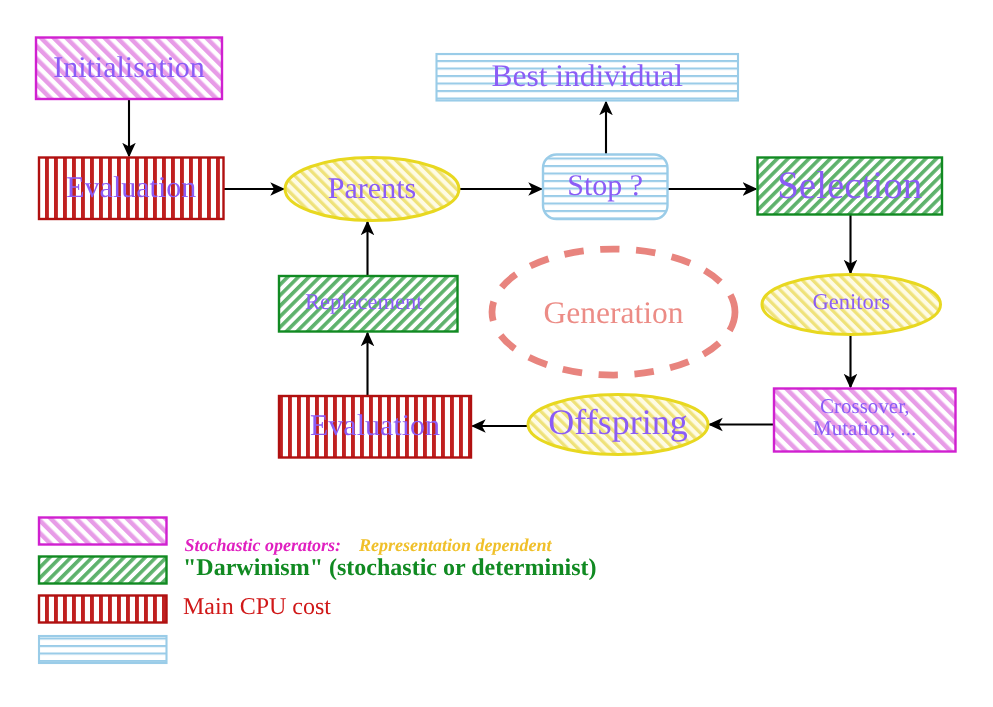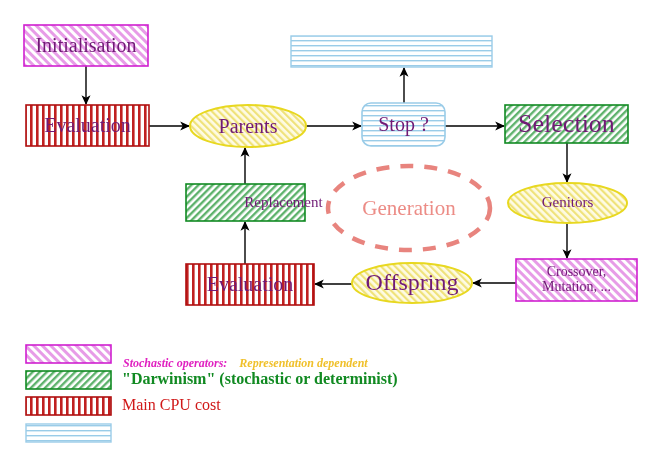--- a/index.html
+++ b/index.html
@@ -21,21 +21,21 @@
     top: 0;
     width: 662px;
     height: 471px;
   }
   .node-label {
     position: absolute;
     display: flex;
     align-items: center;
     justify-content: center;
     text-align: center;
-    color: #701a75;
+    color: #8b5cf6;
     pointer-events: none;
     line-height: 1.05;
     white-space: pre;
   }
   .legend-text {
     position: absolute;
     white-space: pre;
     line-height: 1;
   }
 </style>
@@ -115,35 +115,36 @@
     <rect x="26" y="397" width="85" height="18" fill="url(#pat-cpu)" stroke="#B01010" stroke-width="1.6"></rect>
     <rect x="26" y="424" width="85" height="18" fill="url(#pat-checkpointing)" stroke="#9ACCE8" stroke-width="1.4"></rect>
   </svg>
 
   <div class="node-label" style="left:24px; top:25px; width:124px; height:41px; font-size:20px;">Initialisation</div>
 
   <div class="node-label" style="left:26px; top:105px; width:123px; height:41px; font-size:20px;">Evaluation</div>
 
   <div class="node-label" style="left:190px; top:105px; width:116px; height:42px; font-size:20px;">Parents</div>
 
+  <div class="node-label" style="left:291px; top:34px; width:201px; height:33px; font-size:21px;">Best individual</div>
 
   <div class="node-label" style="left:362px; top:103px; width:83px; height:43px; font-size:20px;">Stop ?</div>
 
   <div class="node-label" style="left:505px; top:105px; width:123px; height:38px; font-size:26px;">Selection</div>
 
   <div class="node-label" style="left:508px; top:183px; width:119px; height:40px; font-size:15px;">Genitors</div>
 
   <div class="node-label" style="left:516px; top:259px; width:121px; height:42px; font-size:14px;">Crossover,
 Mutation, ...</div>
 
   <div class="node-label" style="left:352px; top:263px; width:120px; height:40px; font-size:24px;">Offspring</div>
 
   <div class="node-label" style="left:186px; top:264px; width:128px; height:41px; font-size:20px;">Evaluation</div>
 
-  <div class="node-label" style="left:186px; top:184px; width:113px; height:37px; font-size:15px;margin-left:41px;">Replacement</div>
+  <div class="node-label" style="left:186px; top:184px; width:113px; height:37px; font-size:15px;">Replacement</div>
 
   <div class="node-label" style="left:328px; top:166px; width:162px; height:84px; font-size:21px; color:#EC8C86;">Generation</div>
 
   <div class="legend-text" style="left:111px; top:345px; font-size:12px; font-weight:bold; color:#E020C0;font-style:italic;">
     <span>Stochastic operators:</span><span style="color:#F0C02A; margin-left:12px;">Representation dependent</span>
   </div>
 
   <div class="legend-text" style="left:122px; top:371px; font-size:16px; font-weight:bold; color:#118A22;">"Darwinism" (stochastic or determinist)</div>
 
   <div class="legend-text" style="left:122px; top:397px; font-size:16px; font-weight:normal; color:#D01818;">Main CPU cost</div>

